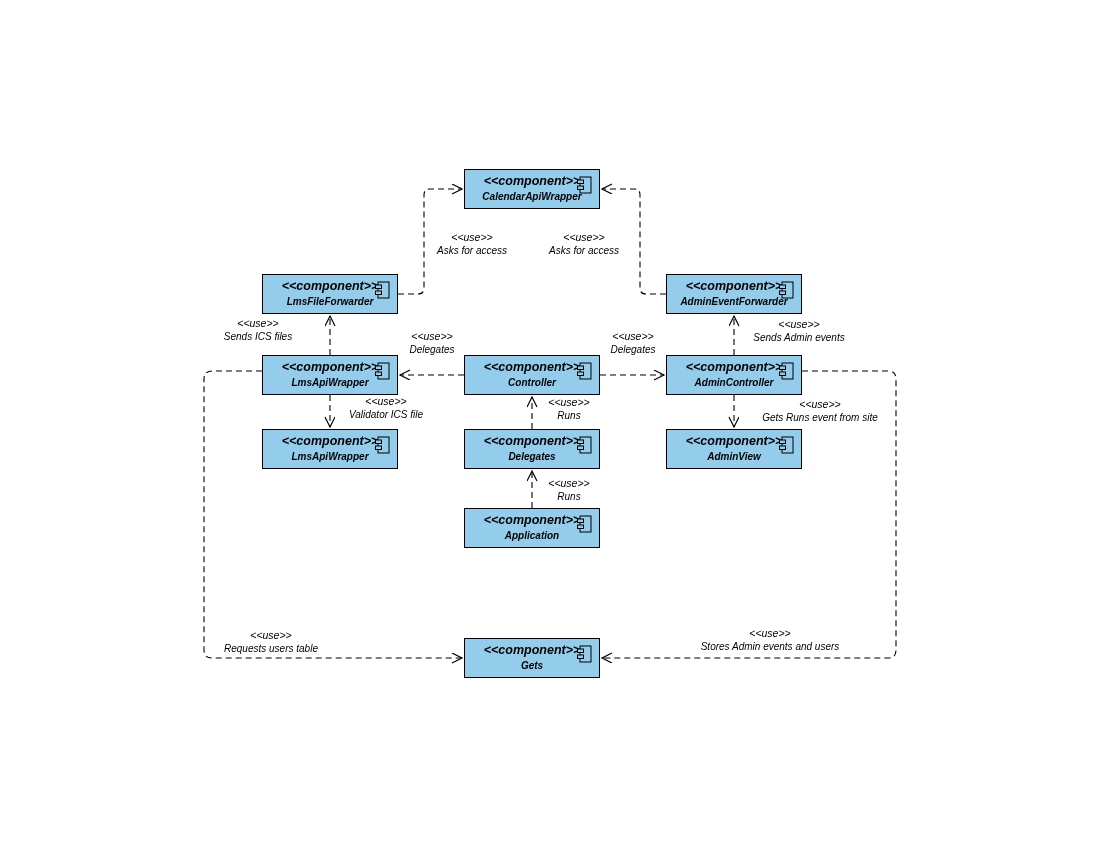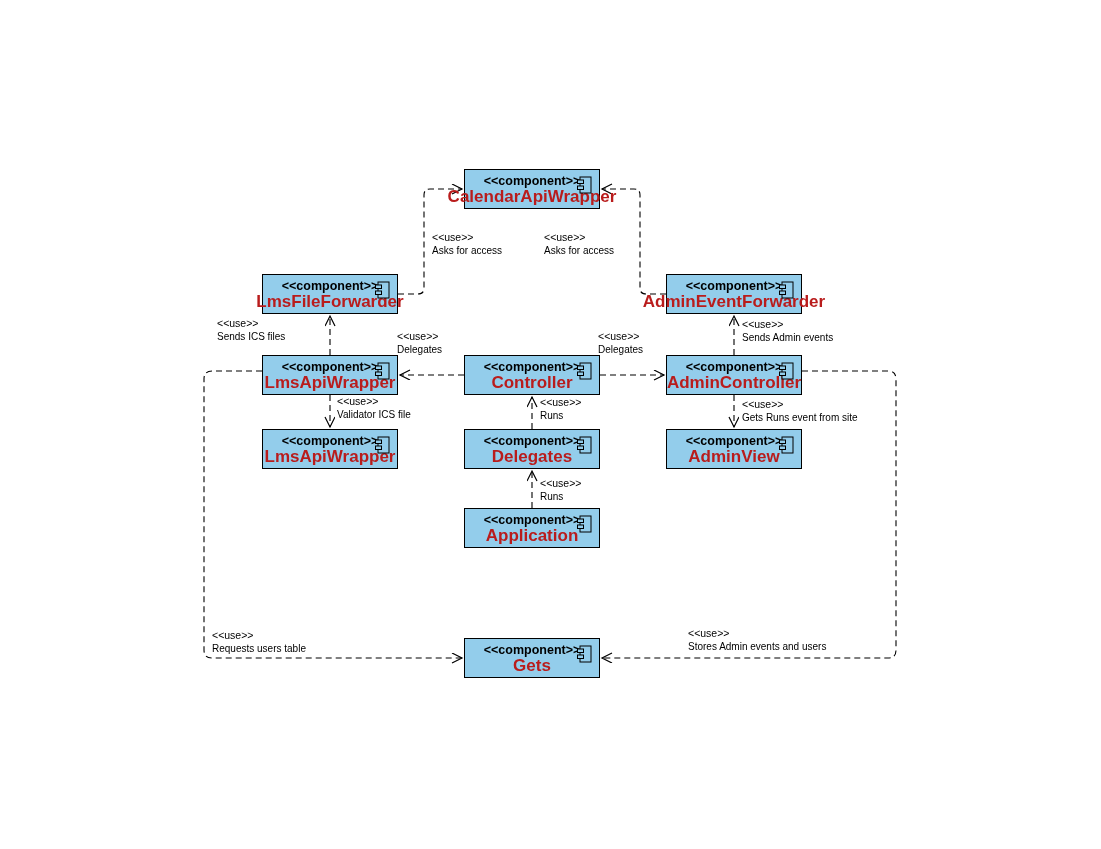--- a/index.html
+++ b/index.html
@@ -9,20 +9,21 @@
   }
   body {
     font-family: "Liberation Sans", sans-serif;
   }
   #canvas {
     position: relative;
     width: 1101px;
     height: 849px;
     background: #ffffff;
     overflow: hidden;
+    font-style: italic;
   }
   #edges {
     position: absolute;
     left: 0;
     top: 0;
     width: 1101px;
     height: 849px;
     pointer-events: none;
   }
   .component {
@@ -37,36 +38,36 @@
     z-index: 5;
   }
   .component .stereotype {
     font-size: 12.5px;
     font-weight: bold;
     color: #000000;
     line-height: 15px;
     white-space: nowrap;
   }
   .component .cname {
-    font-size: 17px;
+    font-size: 10px;
     font-weight: bold;
-    color: #b91c1c;
+    color: #000000;
     line-height: 16px;
     white-space: nowrap;
   }
   .comp-icon {
     position: absolute;
     right: 6px;
     top: 6px;
     width: 16px;
     height: 18px;
   }
   .edge-label {
     position: absolute;
-    text-align: left;
+    text-align: center;
     color: #000000;
     line-height: 13px;
     z-index: 6;
     white-space: nowrap;
   }
   .edge-label .stereo {
     font-size: 10.5px;
     display: block;
   }
   .edge-label .txt {

